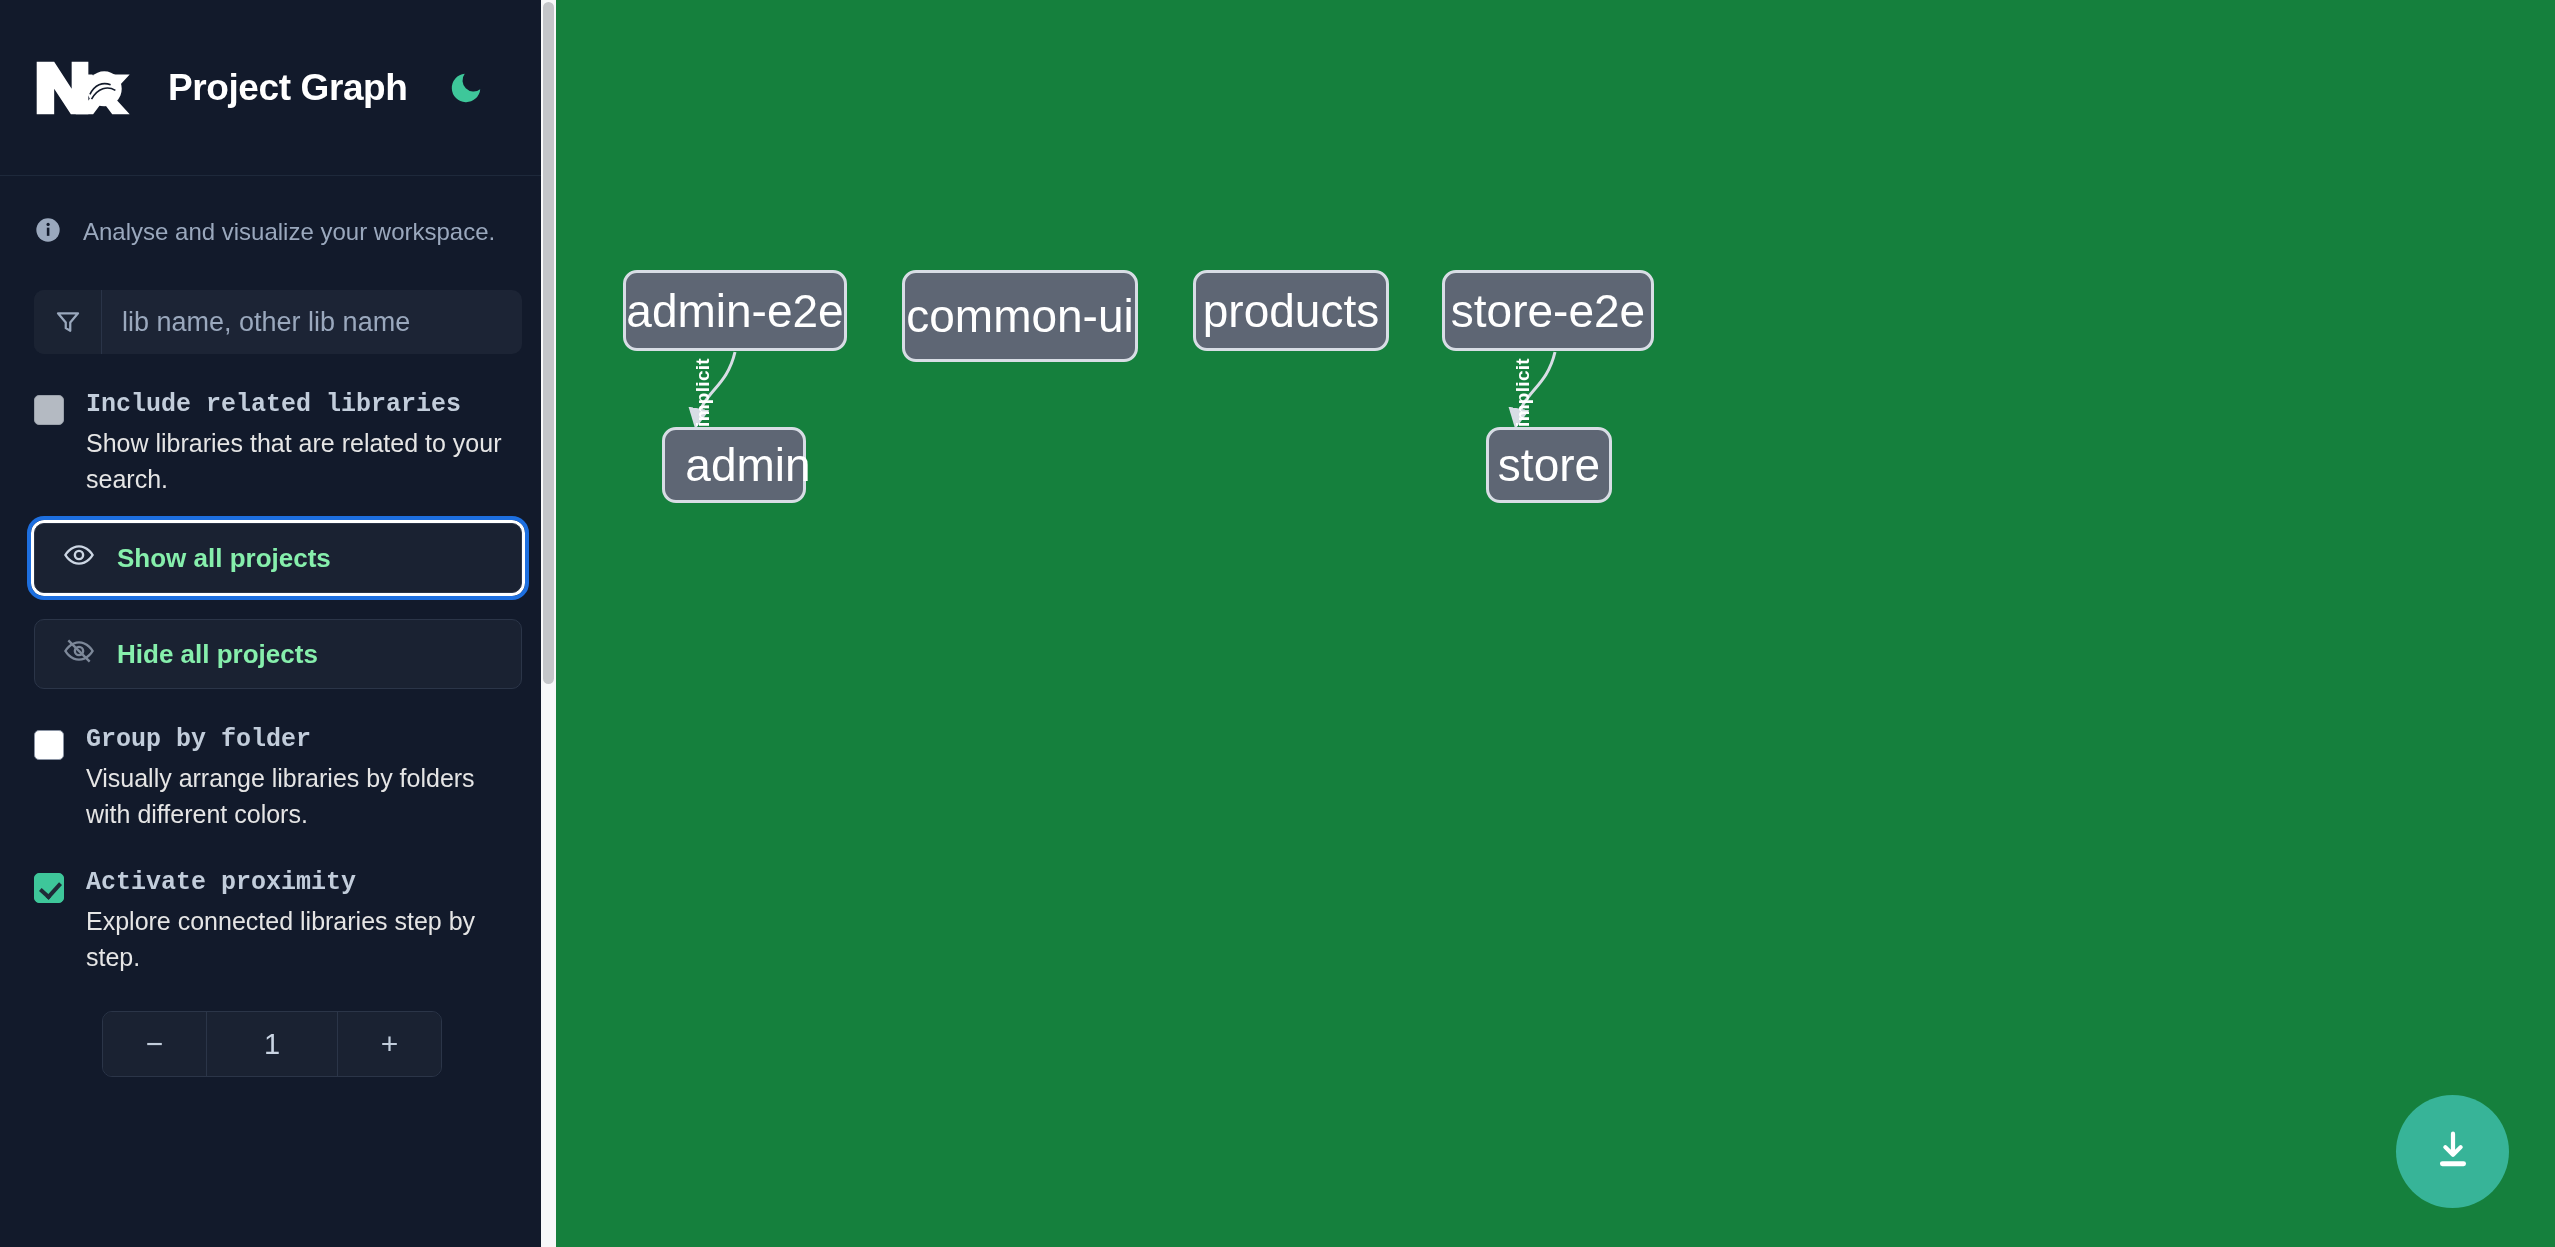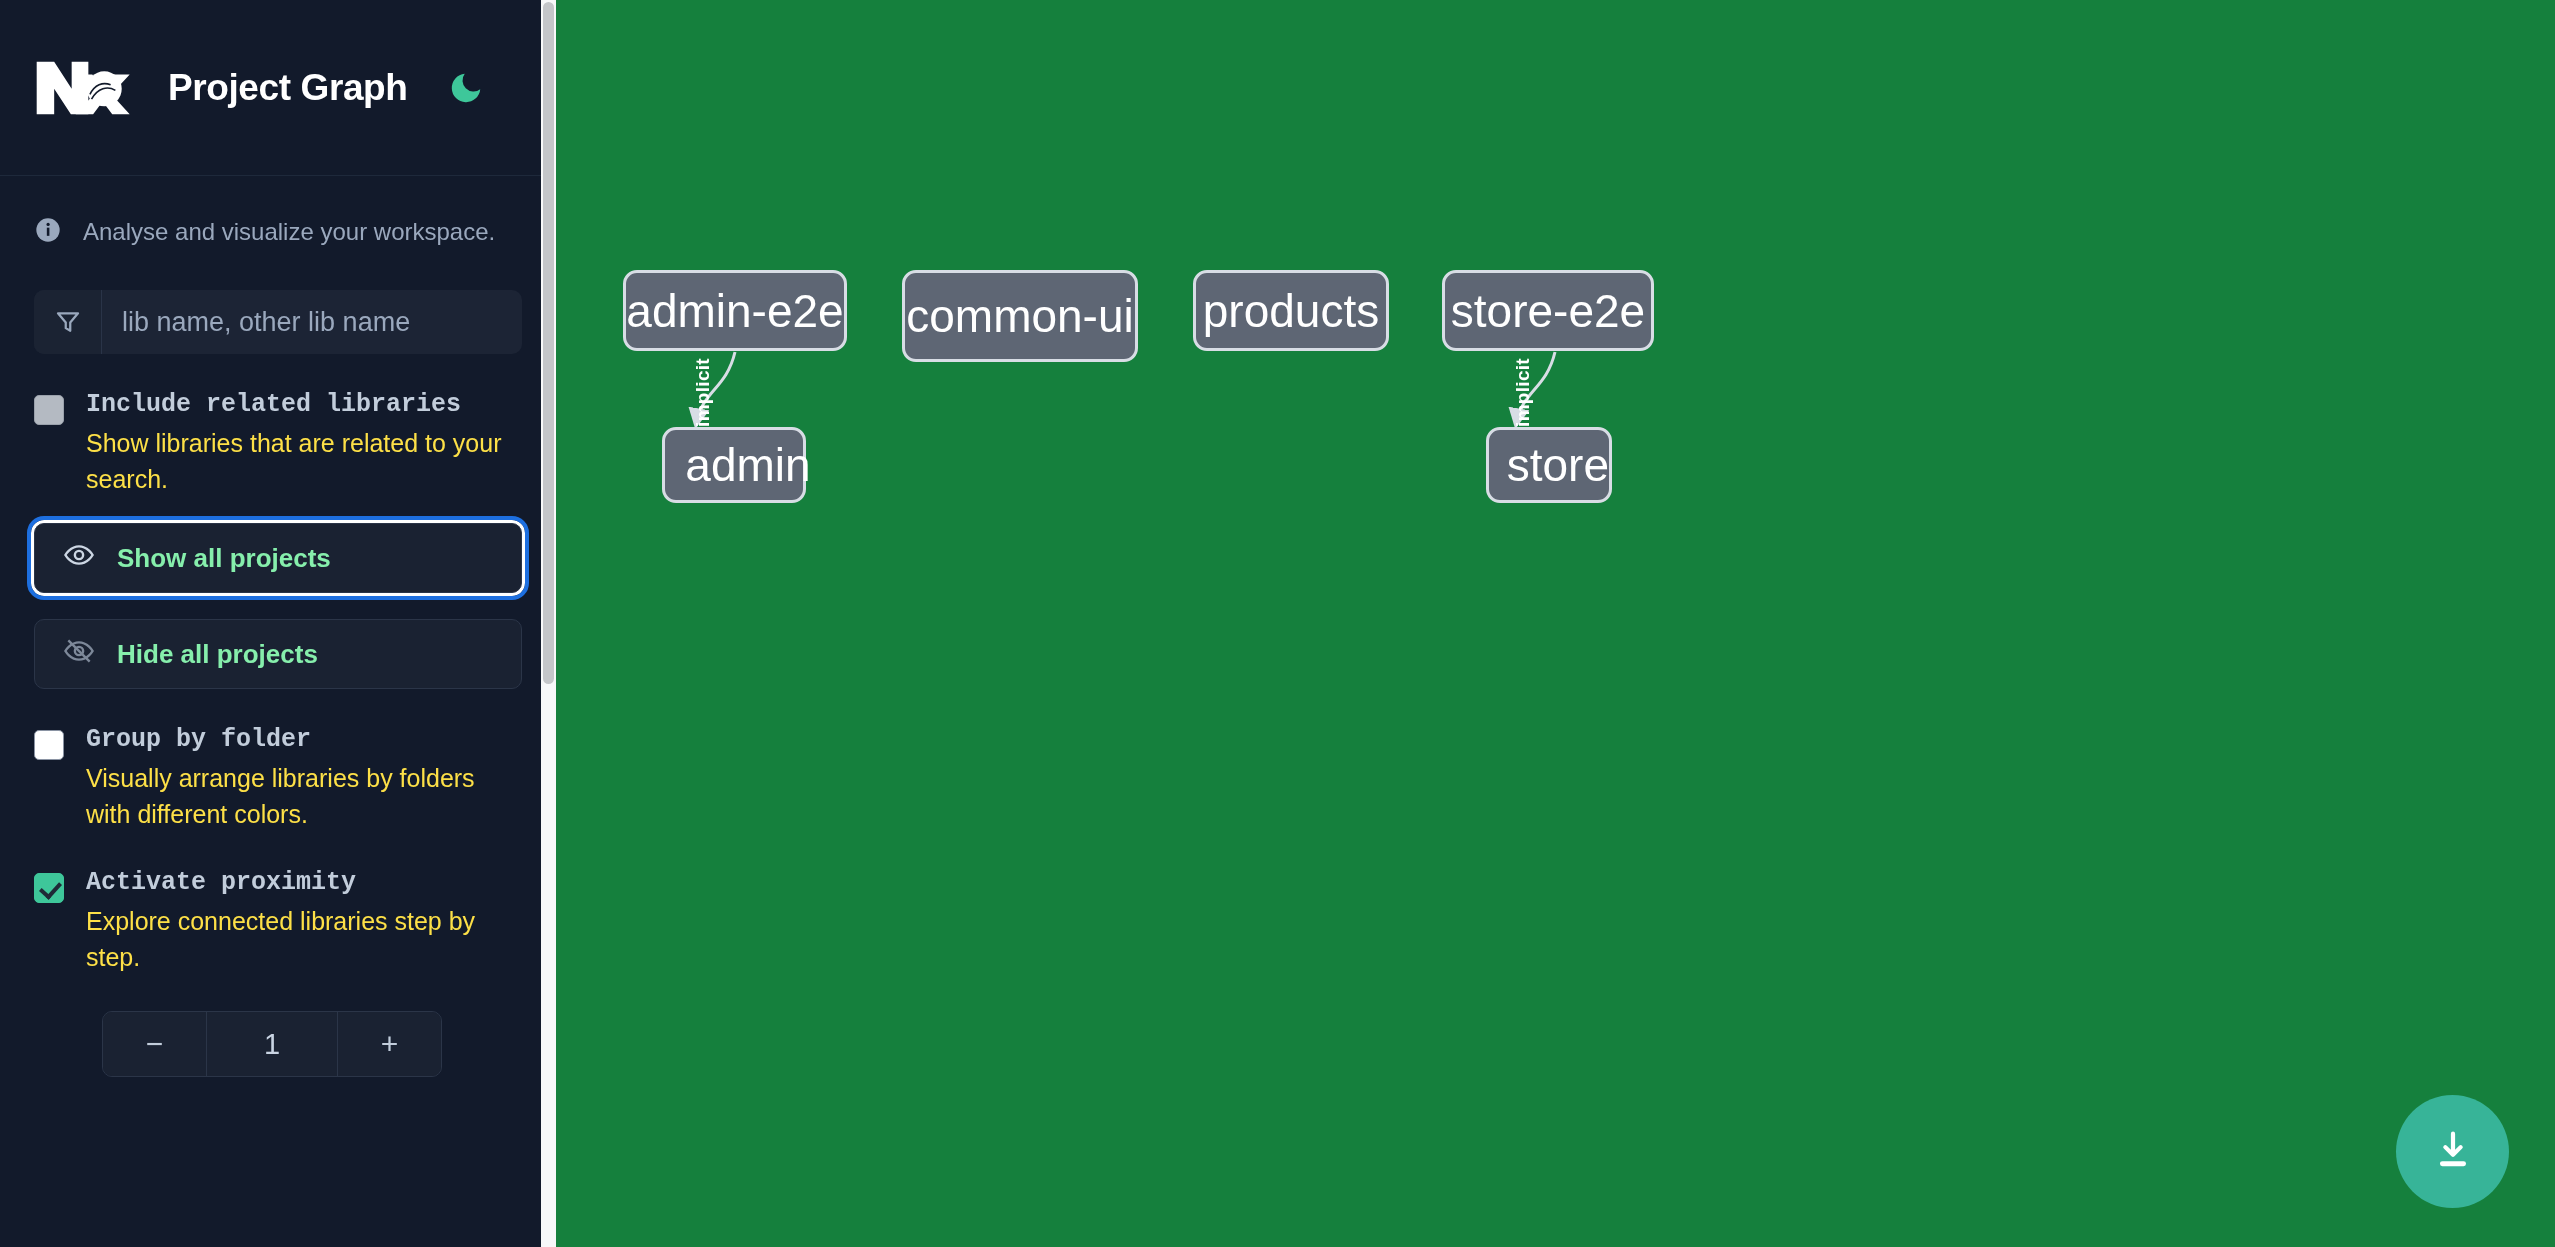--- a/index.html
+++ b/index.html
@@ -140,21 +140,21 @@
   .opt-title {
     font-size: 25px;
     font-weight: 700;
     color: #c2cddb;
     line-height: 1.2;
     cursor: pointer;
     font-family: Liberation Mono, monospace;
   }
   .opt-desc {
     font-size: 25px;
-    color: #fde047;
+    color: #e5e5e5;
     line-height: 1.42;
     margin-top: 6px;
     max-width: 440px;
   }
 
   .btn {
     display: flex;
     align-items: center;
     gap: 22px;
     height: 70px;
@@ -417,21 +417,21 @@
       </div>
     <div class="node" style="left:637px; top:270px; width:196px; height:81px;">
         <span>products</span>
       </div>
     <div class="node" style="left:886px; top:270px; width:212px; height:81px;">
         <span>store-e2e</span>
       </div>
     <div class="node" style="left:106px; top:427px; width:144px; height:76px;padding-left:28px;">
         <span>admin</span>
       </div>
-    <div class="node" style="left:930px; top:427px; width:126px; height:76px;justify-content:flex-end;">
+    <div class="node" style="left:930px; top:427px; width:126px; height:76px;">
         <span>store</span>
       </div>
 
     <div class="edge-label" style="left:136px; top:358px;">implicit</div>
     <div class="edge-label" style="left:956px; top:358px;">implicit</div>
 
     <button id="fab">
       <span>
         <svg width="46" height="46" viewBox="0 0 24 24">
           <path fill="none" stroke="#ffffff" stroke-width="2.2" stroke-linecap="round" stroke-linejoin="round" d="M12 3.5v11m0 0l-4-4m4 4l4-4"></path>

